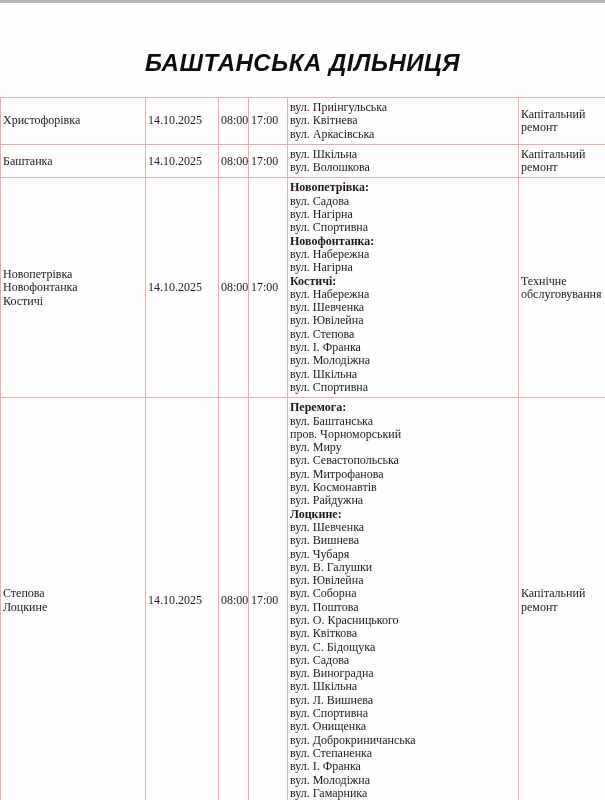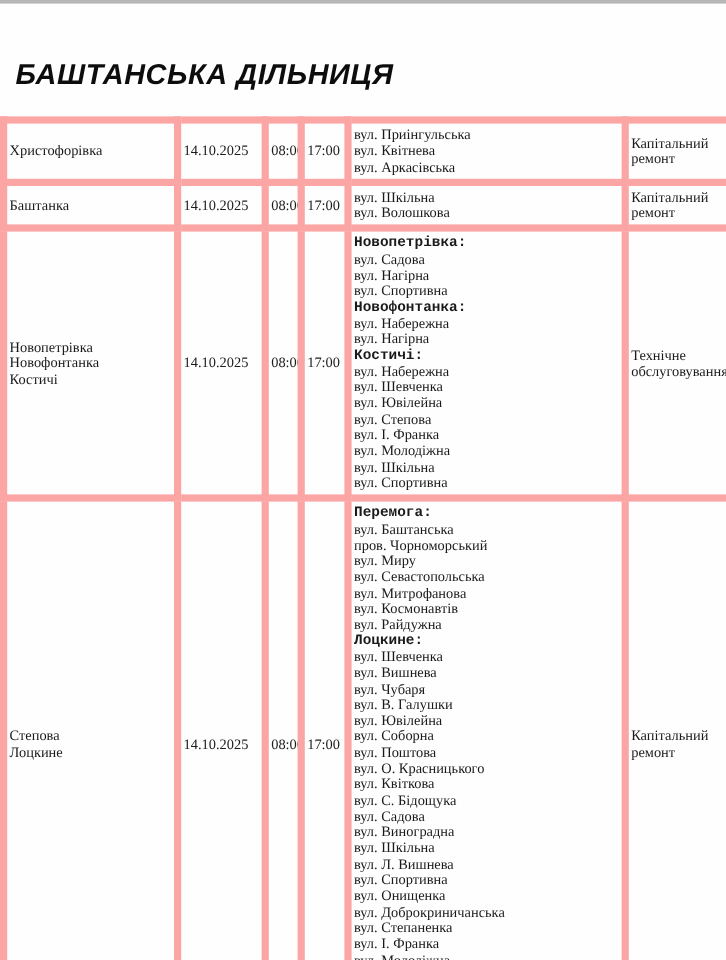--- a/index.html
+++ b/index.html
@@ -18,54 +18,54 @@
   .top-strip {
     height: 3px;
     background: #b7b7b7;
     width: 100%;
   }
   .page-title {
     font-family: "Liberation Sans", sans-serif;
     font-size: 24px;
     font-weight: bold;
     font-style: italic;
+    text-align: center;
     color: #0d0d0d;
     margin: 46px 0 0 0;
     line-height: 28px;
     letter-spacing: 0.5px;
-    padding-left: 13px;
   }
   table.schedule {
     border-collapse: collapse;
     table-layout: fixed;
     width: 611px; 
     margin-top: 20px;
   }
   table.schedule td {
-    border: 6px solid #fca5a5;
+    border: 1px solid #fca5a5;
     font-size: 12px;
     line-height: 13.3px;
     vertical-align: middle;
     padding: 3px 2px;
     overflow: hidden;
   }
   col.c-settlement { width: 145px; }
   col.c-date       { width: 73px;  }
   col.c-start      { width: 30px;  }
   col.c-end        { width: 39px;  }
   col.c-streets    { width: 231px; }
   col.c-type       { width: 93px;  }
 
   td.settlement-cell { padding-left: 2px; }
   td.date-cell { padding-left: 7px; white-space: nowrap; margin-left: 12px; }
   td.time-cell { text-align: left; padding-left: 0; padding-right: 0; white-space: nowrap; }
   td.streets-cell { vertical-align: top; padding: 3px 4px 4px 6px; }
   td.type-cell { padding-left: 5px; padding-right: 2px; }
   .street-line { white-space: nowrap; }
-  .street-line.bold { font-weight: bold; font-family: Liberation Mono, monospace; }
+  .street-line.bold { font-weight: bold; }
 </style>
 </head>
 <body>
 
 <div class="top-strip"></div>
 
 <h1 class="page-title">БАШТАНСЬКА ДІЛЬНИЦЯ</h1>
 
 <table class="schedule">
   <colgroup>

